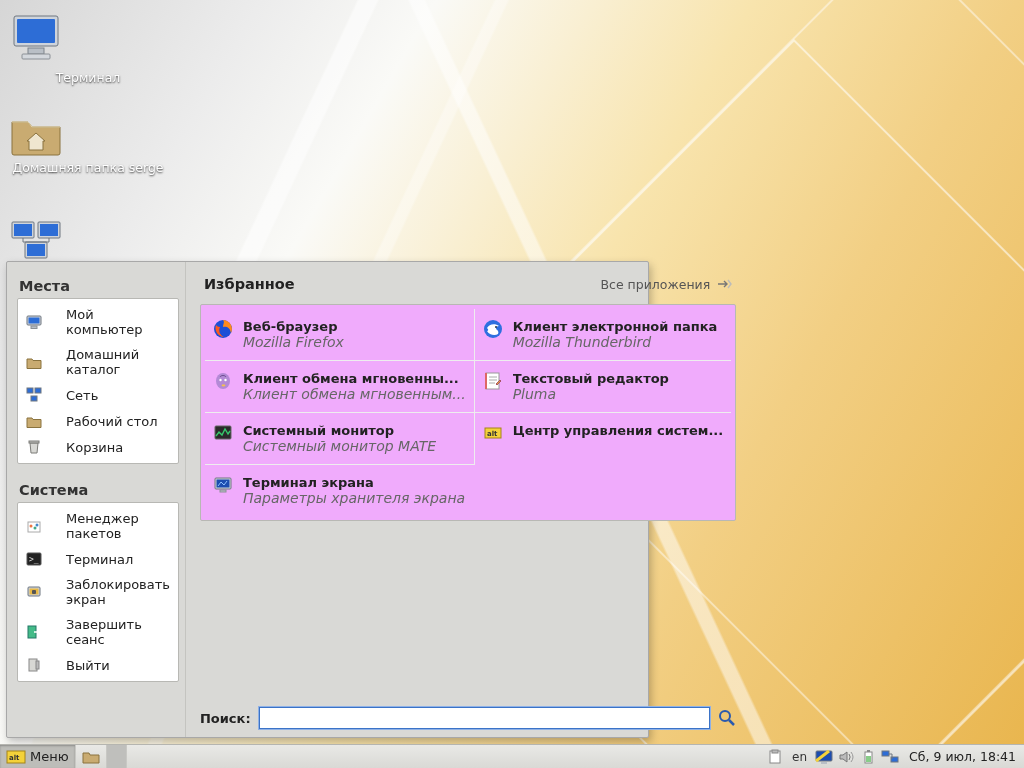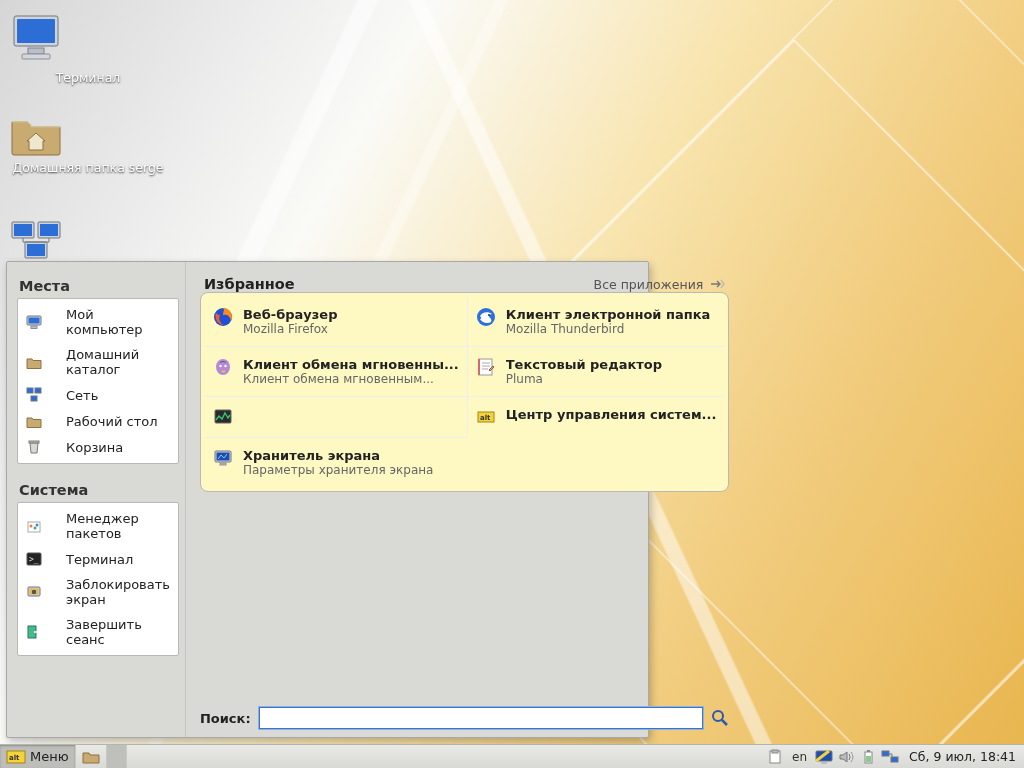--- a/index.html
+++ b/index.html
@@ -34,32 +34,32 @@
     background:#d9d9d6; border:1px solid #a8a8a8; box-shadow:2px 4px 8px rgba(0,0,0,0.25);
     display:flex; border-radius:2px;
   }
   .menu-left { width:190px; padding:10px 6px 6px 10px; border-right:1px solid #c4c4c0; display:flex; flex-direction:column; }
   .menu-left h3 { font-size:14.5px; font-weight:700; color:#333; margin:6px 2px 4px; }
   .box { background:#fff; border:1px solid #b8b8b4; border-radius:2px; padding:3px 0; margin-bottom:12px; }
   .mitem { display:flex; align-items:center; gap:24px; padding:5px 8px; cursor:default; }
   .mitem .ic { width:16px; height:16px; flex:0 0 16px; display:flex; align-items:center; justify-content:center; }
 
   .menu-right { flex:1; padding:14px 14px 8px 14px; display:flex; flex-direction:column; }
-  .rhead { display:flex; justify-content:space-between; align-items:center; margin-bottom:0; padding:0 4px;text-align:right; }
+  .rhead { display:flex; justify-content:space-between; align-items:center; margin-bottom:12px; padding:0 4px;text-align:right; }
   .rhead h3 { font-size:14.5px; font-weight:700; }
   .allapps { display:flex; align-items:center; gap:6px; color:#555; font-size:12.5px; cursor:default; }
-  .favgrid { background:#fef9c3; border:1px solid #b8b8b4; border-radius:8px; display:grid; grid-template-columns:1fr 1fr; padding:4px; flex:0 0 auto; }
+  .favgrid { background:#f0abfc; border:1px solid #b8b8b4; border-radius:2px; display:grid; grid-template-columns:1fr 1fr; padding:4px; flex:0 0 auto; }
   .favgrid > div { display:flex; gap:10px; padding:10px 8px; border-bottom:1px solid #eee; cursor:default; }
   .favgrid > div:nth-last-child(-n+2) { border-bottom:none; }
   .favgrid > div:nth-child(odd) { border-right:1px solid #eee; }
   .favgrid > div:last-child:nth-child(odd){ border-right:none; grid-column:1/3; }
   .fav-ic { width:20px; height:20px; flex:0 0 20px; }
   .fav-txt { display:flex; flex-direction:column; min-width:0; }
   .fav-title { font-weight:700; font-size:13px; white-space:nowrap; overflow:hidden; text-overflow:ellipsis; }
-  .fav-sub { color:#666; font-size:12px; white-space:nowrap; overflow:hidden; text-overflow:ellipsis; }
+  .fav-sub { color:#666; font-size:14px; white-space:nowrap; overflow:hidden; text-overflow:ellipsis;font-style:italic; }
 
   .searchbar { margin-top:auto; display:flex; align-items:center; gap:8px; padding-top:10px; }
   .searchbar label { font-weight:700; }
   .searchbar input { flex:1; height:22px; border:1px solid #3b73c7; background:#fff; padding:2px 6px; outline:1px solid #8fb1e6; outline-offset:0; }
   .searchbar .magnify { width:18px; height:18px; }
 
   
   .taskbar {
     position:absolute; left:0; right:0; bottom:0; height:24px;
     background:linear-gradient(#e9e9e6,#d9d9d5); border-top:1px solid #b5b5b0;
@@ -203,20 +203,29 @@
       </div>
       <div class="mitem">
         <span class="ic">
             <svg width="16" height="16">
               <rect x="2" y="2" width="8" height="12" fill="#4b8" stroke="#276"></rect>
               <path d="M8 8h6m-2 -2 2 2 -2 2" fill="none" stroke="#fff" stroke-width="1.5"></path>
             </svg>
           </span>
         <span>Завершить сеанс</span>
       </div>
+      <div class="mitem">
+        <span class="ic">
+            <svg width="16" height="16">
+              <rect x="3" y="2" width="8" height="12" fill="#d8d8d4" stroke="#888"></rect>
+              <rect x="10" y="4" width="3" height="8" fill="#bbb" stroke="#888"></rect>
+            </svg>
+          </span>
+        <span>Выйти</span>
+      </div>
     </div>
   </div>
 
   <div class="menu-right">
     <div class="rhead">
       <h3>Избранное</h3>
       <div class="allapps">
         <span>Все приложения</span>
         <span>
             <svg width="16" height="12">
@@ -285,20 +294,24 @@
             <span class="fav-sub">Pluma</span>
           </span>
       </div>
       <div>
         <span class="fav-ic">
             <svg width="20" height="20">
               <rect x="2" y="3" width="16" height="13" rx="1" fill="#2a2a2a" stroke="#666"></rect>
               <polyline points="3,13 6,9 9,12 12,6 15,11 17,8" fill="none" stroke="#36c96b" stroke-width="1.4"></polyline>
             </svg>
           </span>
+        <span class="fav-txt">
+            <span class="fav-title">Системный монитор</span>
+            <span class="fav-sub">Системный монитор MATE</span>
+          </span>
       </div>
       <div>
         <span class="fav-ic">
             <svg width="20" height="20">
               <rect x="2" y="5" width="16" height="10" fill="#f4d23a" stroke="#a4841a"></rect>
               <text x="4" y="13" font-size="7" font-weight="700" fill="#333">alt</text>
             </svg>
           </span>
         <span class="fav-txt">
             <span class="fav-title">Центр управления систем...</span>
@@ -307,21 +320,21 @@
       <div>
         <span class="fav-ic">
             <svg width="20" height="20">
               <rect x="2" y="3" width="16" height="11" rx="1" fill="#cfd4db" stroke="#6f7780"></rect>
               <rect x="3.5" y="4.5" width="13" height="8" fill="#1c4db0"></rect>
               <polyline points="5,11 8,7 11,10 14,6" fill="none" stroke="#8fc1ff"></polyline>
               <rect x="7" y="15" width="6" height="2" fill="#b9bfc6" stroke="#8b9096"></rect>
             </svg>
           </span>
         <span class="fav-txt">
-            <span class="fav-title">Хранитель экрана</span>
+            <span class="fav-title">Терминал экрана</span>
             <span class="fav-sub">Параметры хранителя экрана</span>
           </span>
       </div>
     </div>
 
     <div class="searchbar">
       <label>Поиск:</label>
       <input type="text" value="" style="">
       <span class="magnify">
           <svg width="18" height="18">

